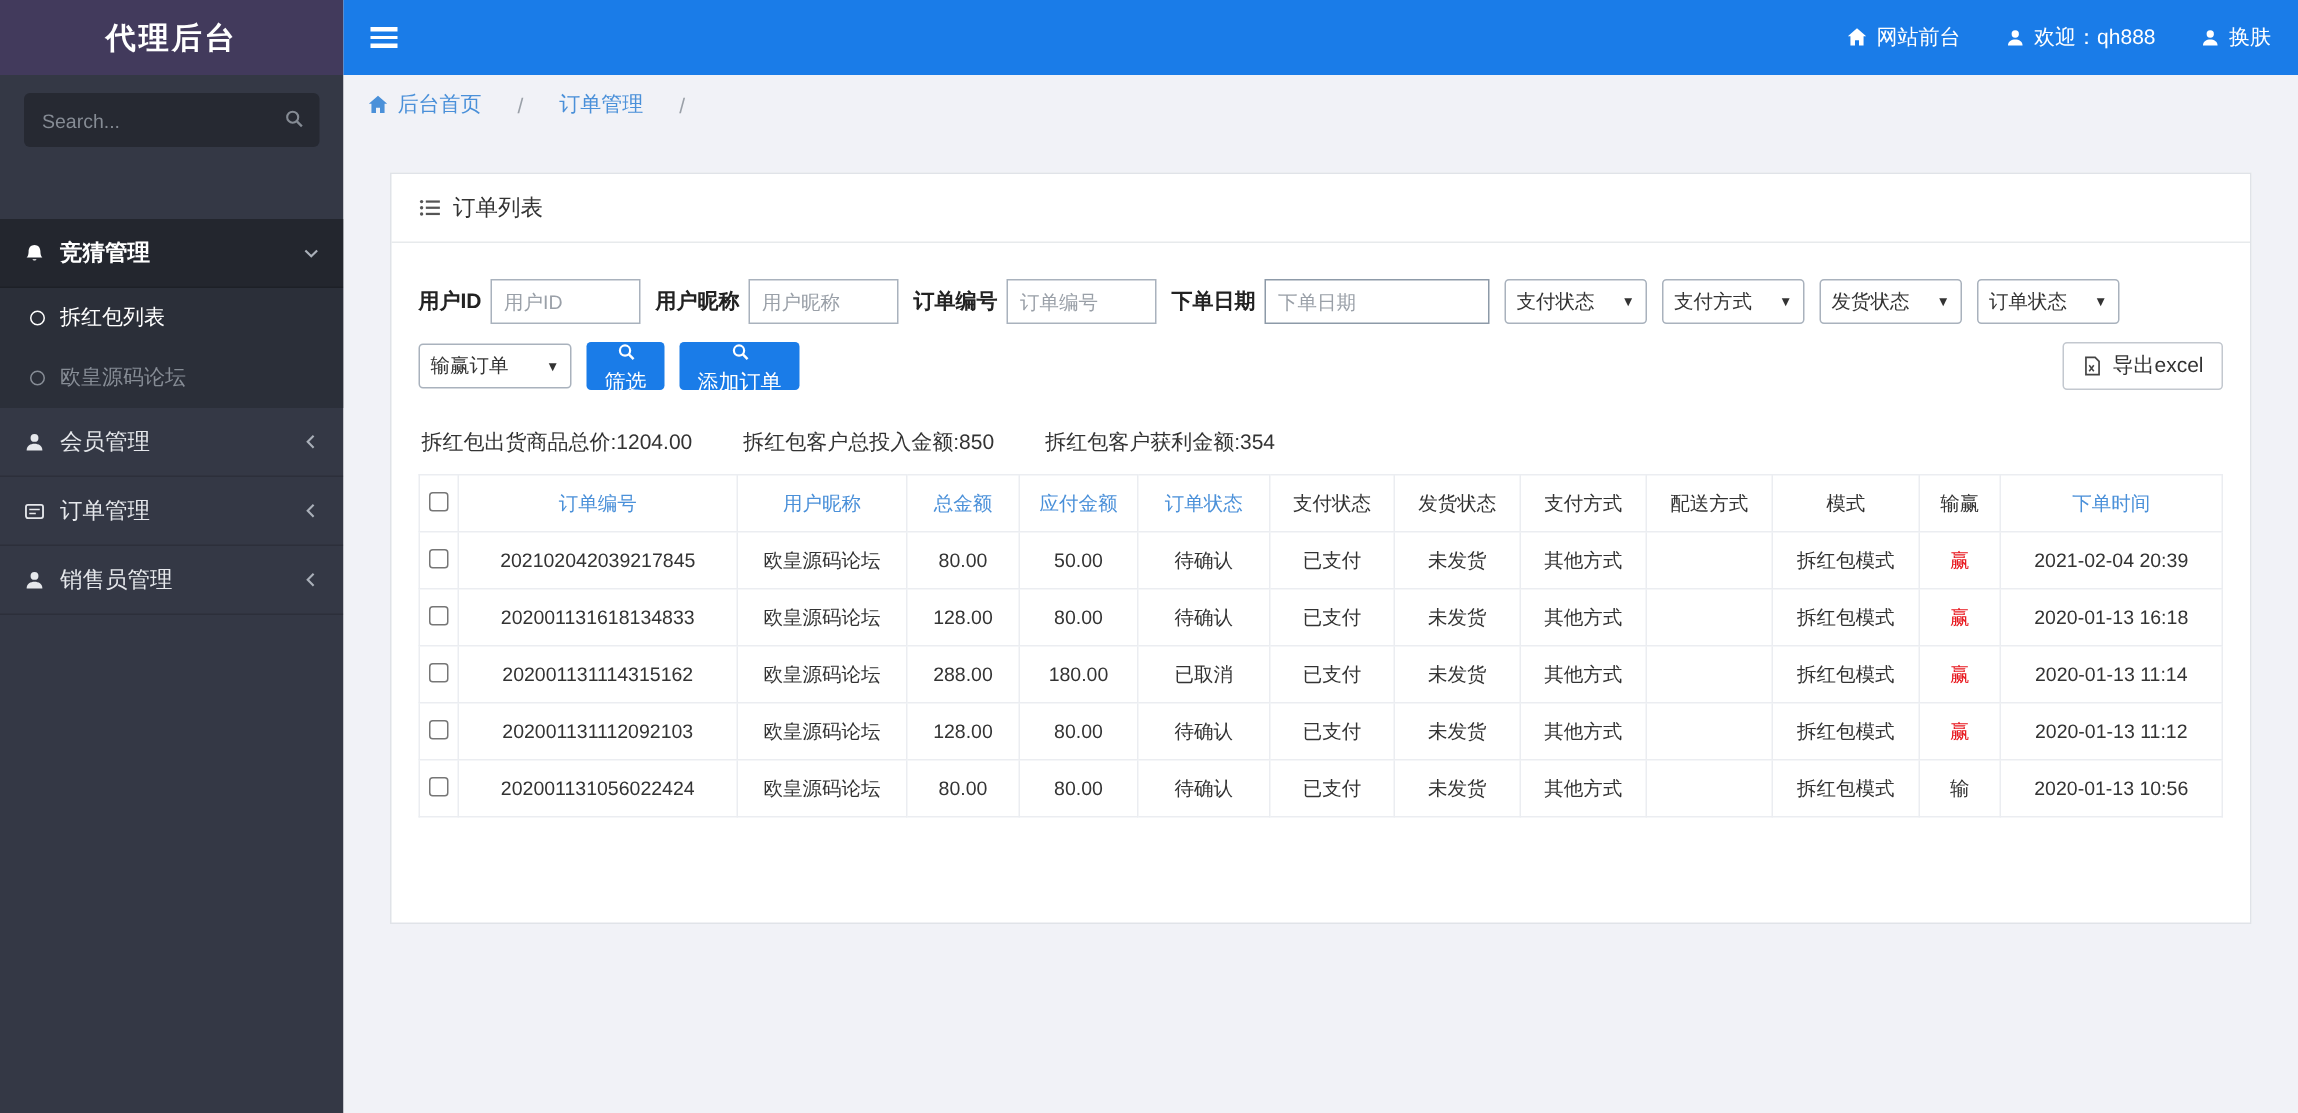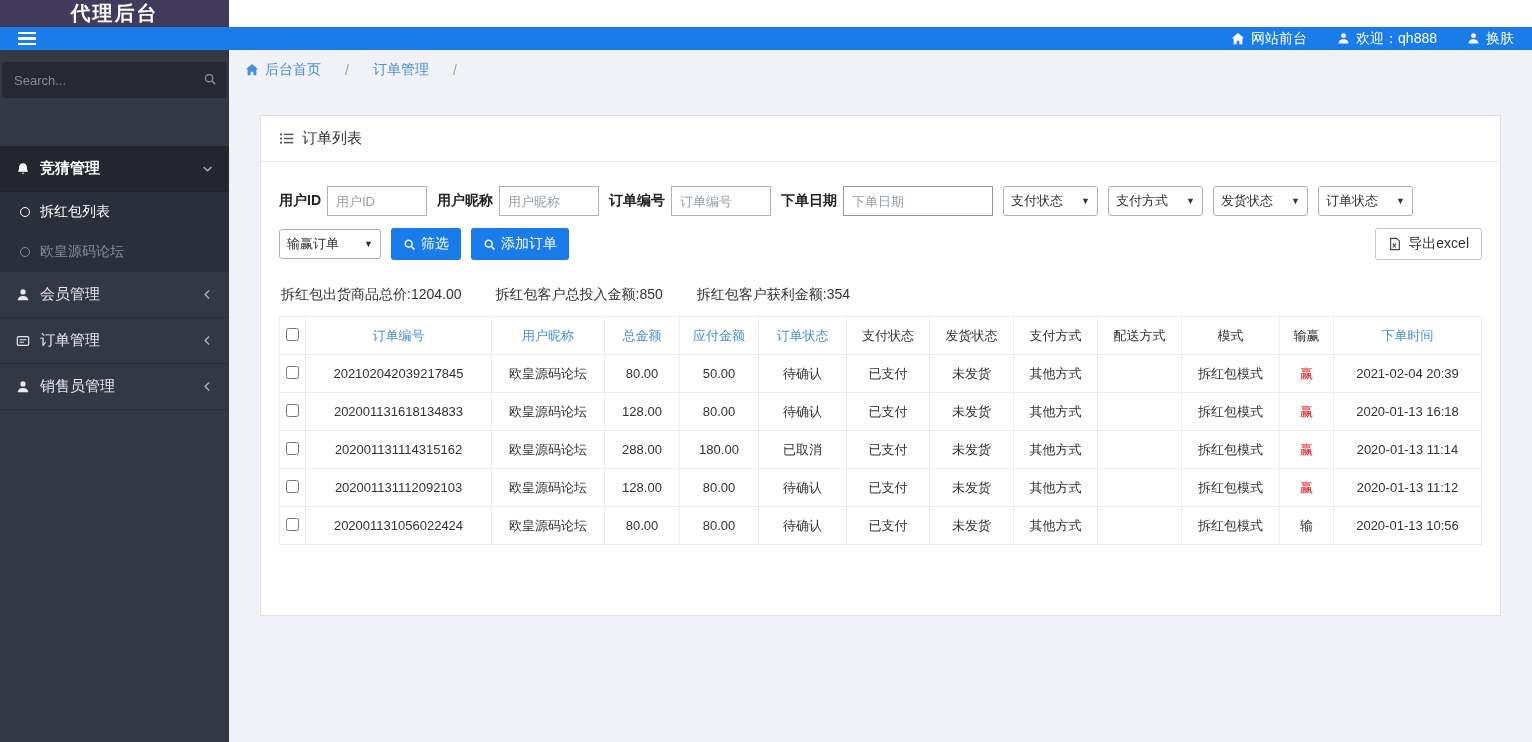--- a/index.html
+++ b/index.html
@@ -1,34 +1,34 @@
 <!DOCTYPE html>
 <html><head>
 <meta charset="utf-8">
 <style>
   * { box-sizing: border-box; margin: 0; padding: 0; }
   html,body { width:1532px; height:742px; overflow:hidden;
     font-family:"Liberation Sans","DejaVu Sans",sans-serif; font-size:14px; color:#333; }
 
   
-  .topbar { height:50px; display:flex;flex-direction:column; }
+  .topbar { height:50px; display:flex; }
   .brand { width:229px; background:#423a5c; color:#fff; display:flex; align-items:center;
     justify-content:center; font-size:20px; font-weight:bold; letter-spacing:2px; }
   .topbar-main { flex:1; background:#1a7ce8; display:flex; align-items:center;
     padding:0 18px; color:#fff; }
   .hamburger { display:flex; flex-direction:column; gap:3px; cursor:pointer; }
   .hamburger i { display:block; width:18px; height:2.5px; background:#fff; }
   .topbar-right { margin-left:auto; display:flex; align-items:center; gap:30px; }
   .top-link { display:flex; align-items:center; gap:6px; color:#fff; cursor:pointer; font-size:14px; }
   .icon { display:inline-flex; align-items:center; justify-content:center; }
   .icon svg { display:block; }
 
   
   .sidebar { position:absolute; top:50px; left:0; width:229px; bottom:0; background:#343845; }
-  .side-search { margin:12px 2px 14px; position:relative; }
+  .side-search { margin:12px 16px 14px; position:relative; }
   .side-search input { width:100%; height:36px; background:#262932; border:none; border-radius:4px;
     color:#cfd3d9; padding:0 34px 0 12px; font-size:13px; outline:none; }
   .side-search input::placeholder { color:#858b94; }
   .side-search .icon { position:absolute; right:10px; top:10px; color:#858b94; }
   .menu-item { height:46px; display:flex; align-items:center; gap:10px; padding:0 16px;
     color:#e6e8ec; font-size:15px; cursor:pointer; border-bottom:1px solid rgba(0,0,0,.15); }
   .menu-item .label { flex:1; }
   .menu-item.group-open { background:#23262e; color:#fff; font-weight:bold;margin-top:48px; }
   .submenu { background:#2b2f39; }
   .subitem { height:40px; display:flex; align-items:center; gap:10px; padding:0 16px 0 20px;
@@ -60,21 +60,21 @@
   .finput { height:30px; border:1px solid #a9b2bd; padding:0 8px; font-size:13px; color:#555;
     outline:none; width:100px; background:#fff; font-family:inherit; }
   .finput::placeholder { color:#9aa0a8; }
   .finput.date { width:150px; border-color:#8d9aa8; }
   .fselect { height:30px; border:1px solid #a9b2bd; background:#fff; width:95px; display:flex;
     align-items:center; justify-content:space-between; padding:0 7px; font-size:13px; color:#333;
     cursor:pointer; border-radius:3px; }
   .fselect .arrow { font-size:9px; color:#333; }
   .btn { height:32px; border:none; border-radius:3px; background:#1a7ce8; color:#fff;
     display:inline-flex; align-items:center; gap:5px; padding:0 12px; font-size:14px;
-    cursor:pointer; font-family:inherit; }
+    cursor:pointer; font-family:inherit;flex-direction:column; }
   .btn .icon { color:#fff; }
   .btn-export { margin-left:auto; background:#fff; border:1px solid #c3c8cf; color:#333;
     border-radius:3px; height:32px; display:inline-flex; align-items:center; gap:6px;
     padding:0 12px; font-size:14px; cursor:pointer; font-family:inherit; }
   .btn-export .icon { color:#444; }
 
   
   .stats { display:flex; gap:34px; margin:26px 2px 12px; font-size:14px; color:#333; }
 
   

